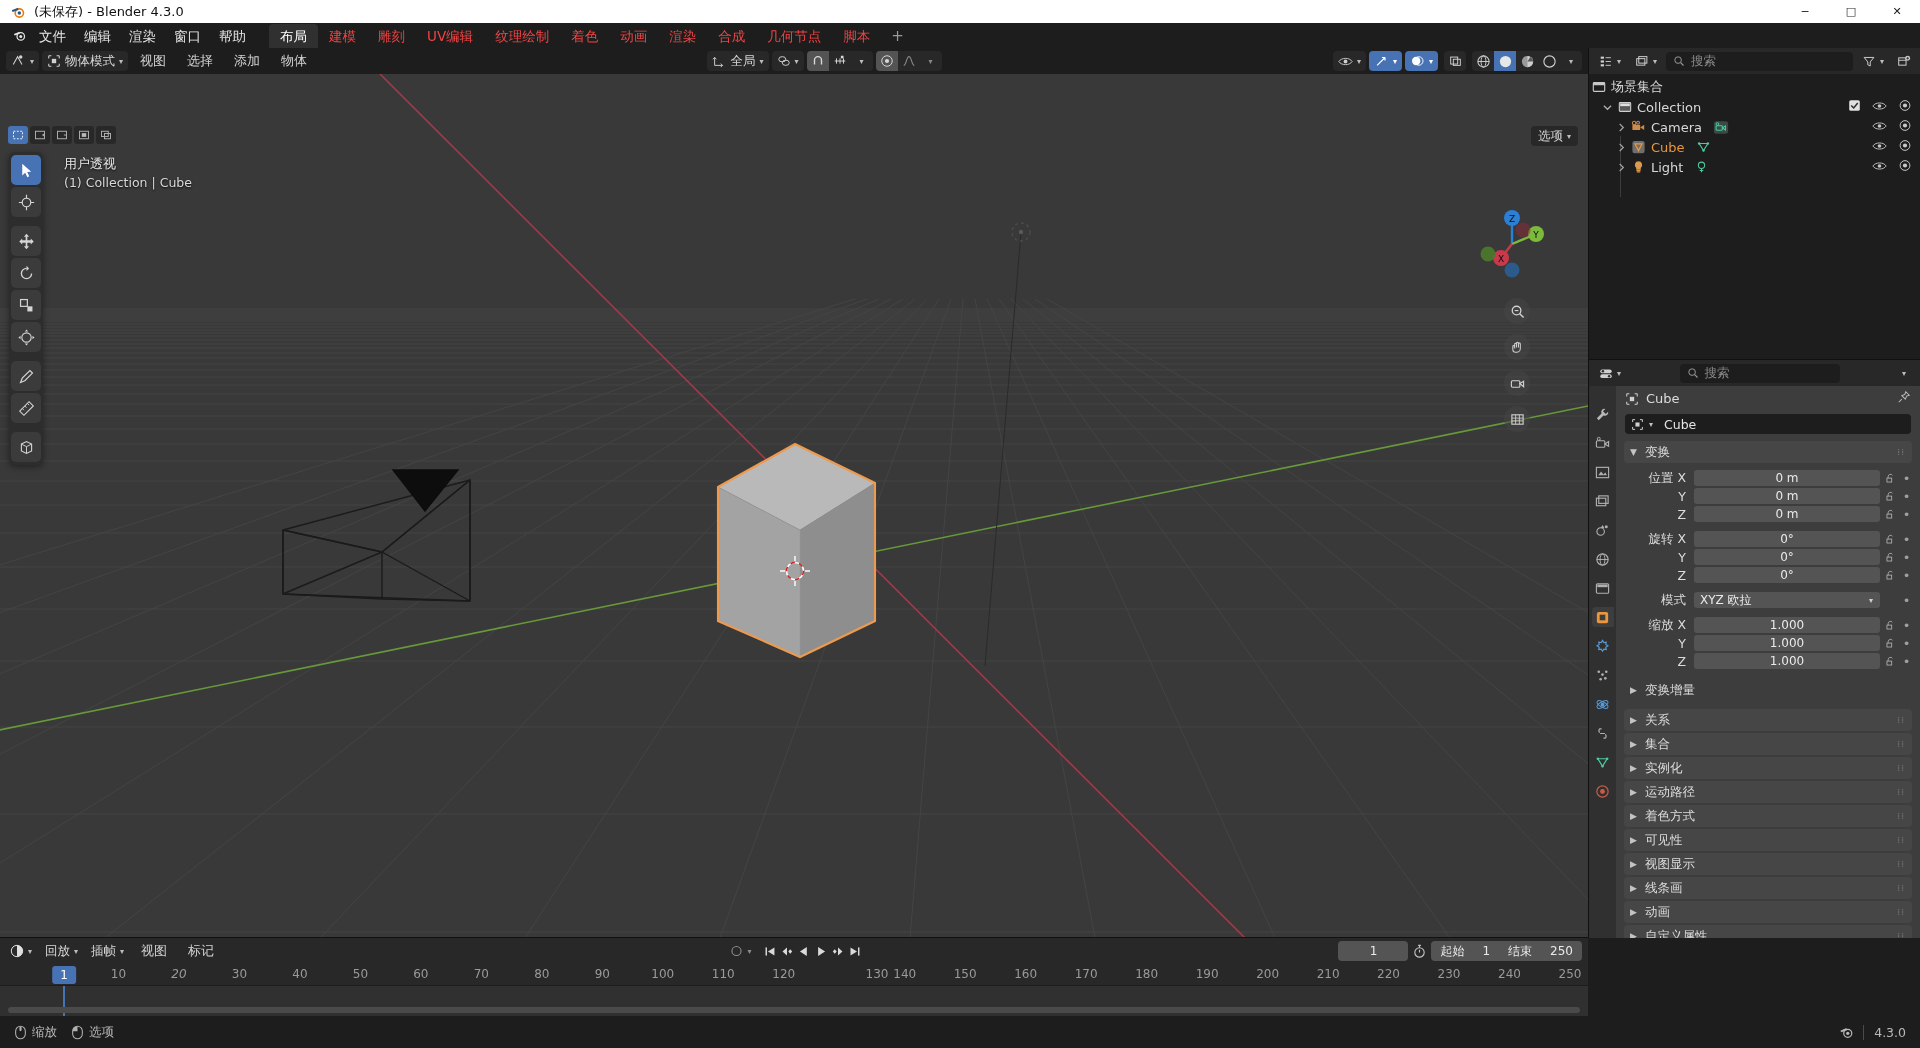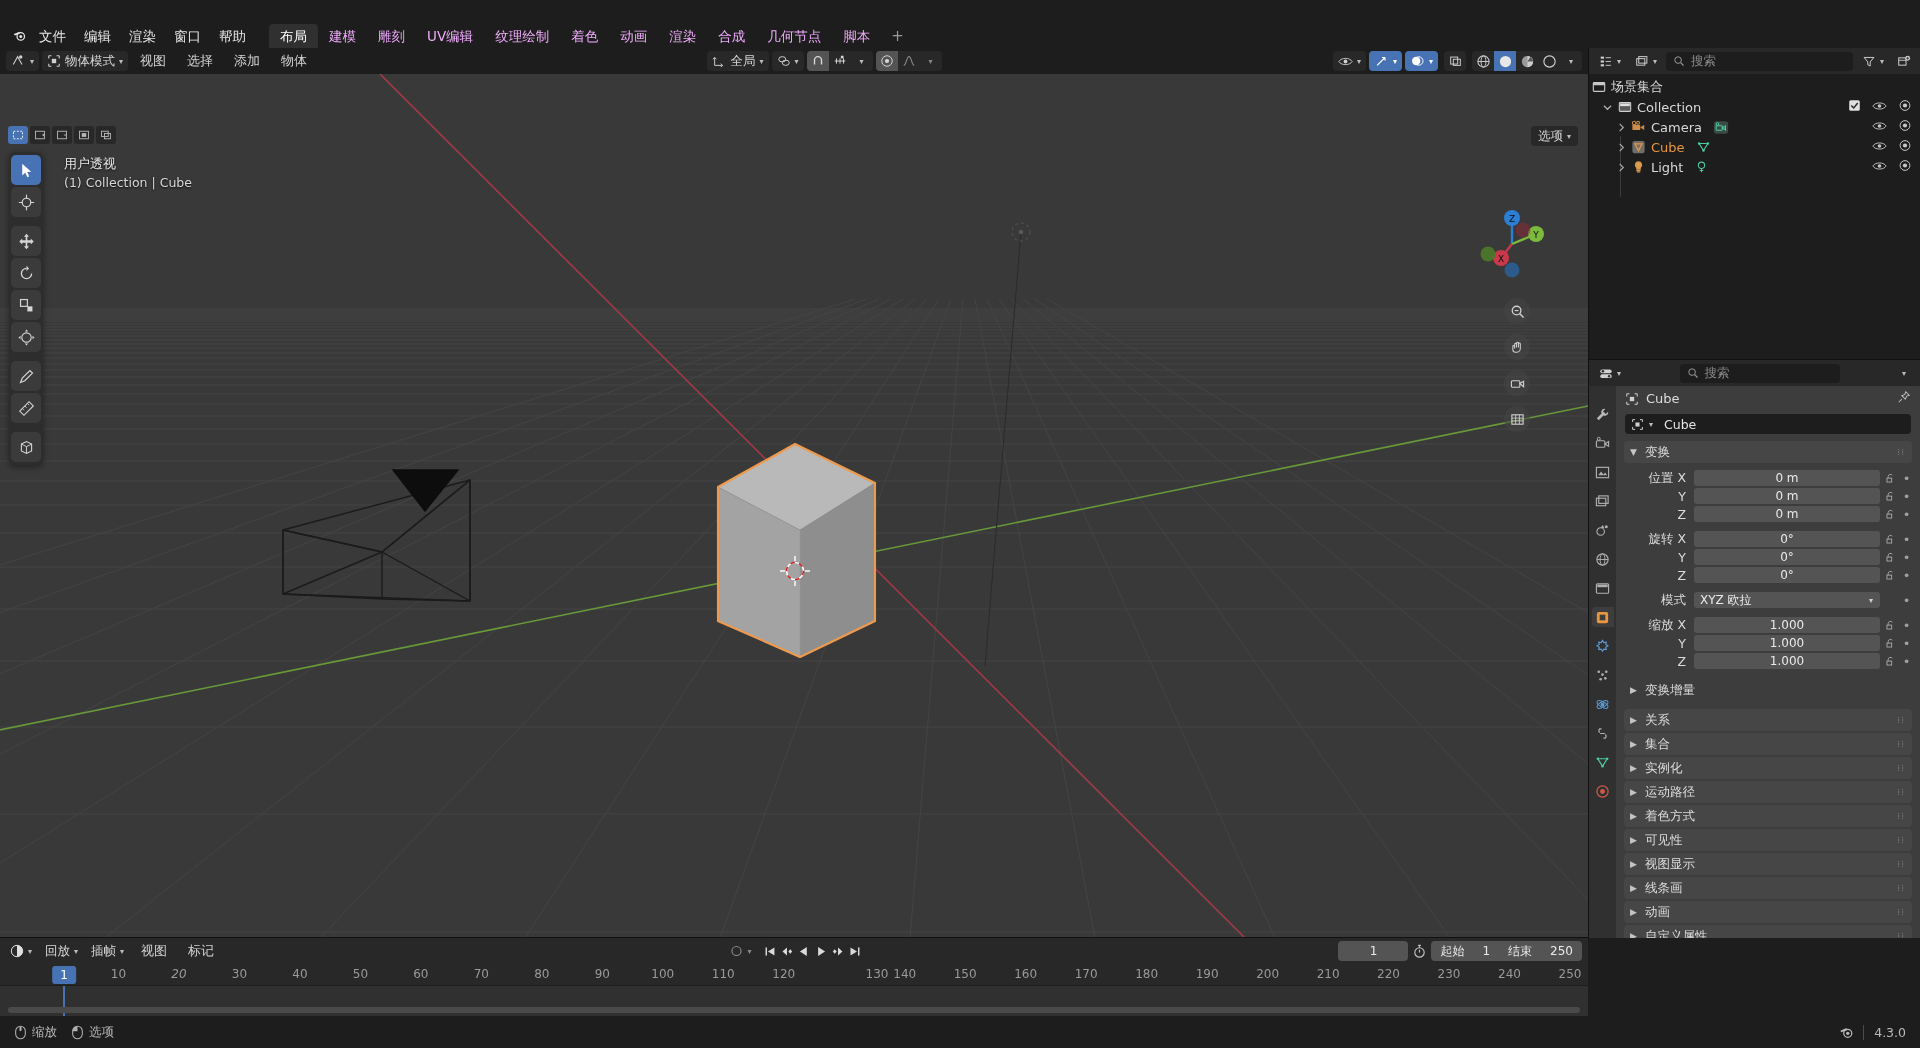--- a/index.html
+++ b/index.html
@@ -29,21 +29,21 @@
     position:absolute; left:0; top:23px; width:1920px; height:25px;
     background:#1d1d1d; display:flex; align-items:center;
   }
   .tb-blender-icon { width:22px; margin-left:8px; display:flex; justify-content:center; }
   .menu-item {
     padding:2px 9px; font-size:13.5px; color:#e5e5e5; line-height:18px; cursor:default;
     border-radius:3px;
   }
   .wstabs { display:flex; align-items:center; margin-left:14px; height:25px; }
   .wstab {
-    padding:3px 11px; font-size:13.5px; color:#f0abfc; cursor:default;
+    padding:3px 11px; font-size:13.5px; color:#ef4444; cursor:default;
     border-radius:4px 4px 0 0; line-height:18px;
   }
   .wstab.active { background:#303030; color:#ffffff; }
   .wstab.plus { color:#999; font-size:15px; padding:2px 10px; }
 
   
   .topright { position:absolute; right:4px; top:23px; height:25px; display:flex; align-items:center; gap:3px; }
   .pill {
     display:flex; align-items:center; height:19px; background:#282828; border-radius:4px;
     padding:0 2px; gap:2px;
@@ -194,20 +194,33 @@
   .sb-div { width:1px; height:15px; background:#4a4a4a; }
 
   
   .vsep { position:absolute; background:#111; }
 </style>
 </head>
 <body>
 
 <div class="app">
 
+  <div class="titlebar">
+    <svg class="tb-logo" viewBox="0 0 24 24">
+      <circle cx="14" cy="13.5" r="6.2" fill="#ffffff" stroke="#e87d0d" stroke-width="2.4"></circle>
+      <path d="M2.5 9.5 L12 5.5 L12.5 9 L4 12 Z" fill="#265787"></path>
+      <circle cx="14" cy="13.5" r="2.6" fill="#265787"></circle>
+    </svg>
+    <span class="tb-text">(未保存) - Blender 4.3.0</span>
+    <div class="tb-controls">
+      <div class="tb-btn">─</div>
+      <div class="tb-btn">□</div>
+      <div class="tb-btn close">✕</div>
+    </div>
+  </div>
 
   <div class="topbar">
     <div class="tb-blender-icon">
       <svg width="15" height="15" viewBox="0 0 24 24">
         <circle cx="14" cy="13.5" r="6" fill="none" stroke="#e5e5e5" stroke-width="2"></circle>
         <path d="M3 9.5 L12 5.8 L12.4 9 L4.4 11.8 Z" fill="#e5e5e5"></path>
         <circle cx="14" cy="13.5" r="2.4" fill="#e5e5e5"></circle>
       </svg>
     </div>
     <div class="menu-item">文件</div>

